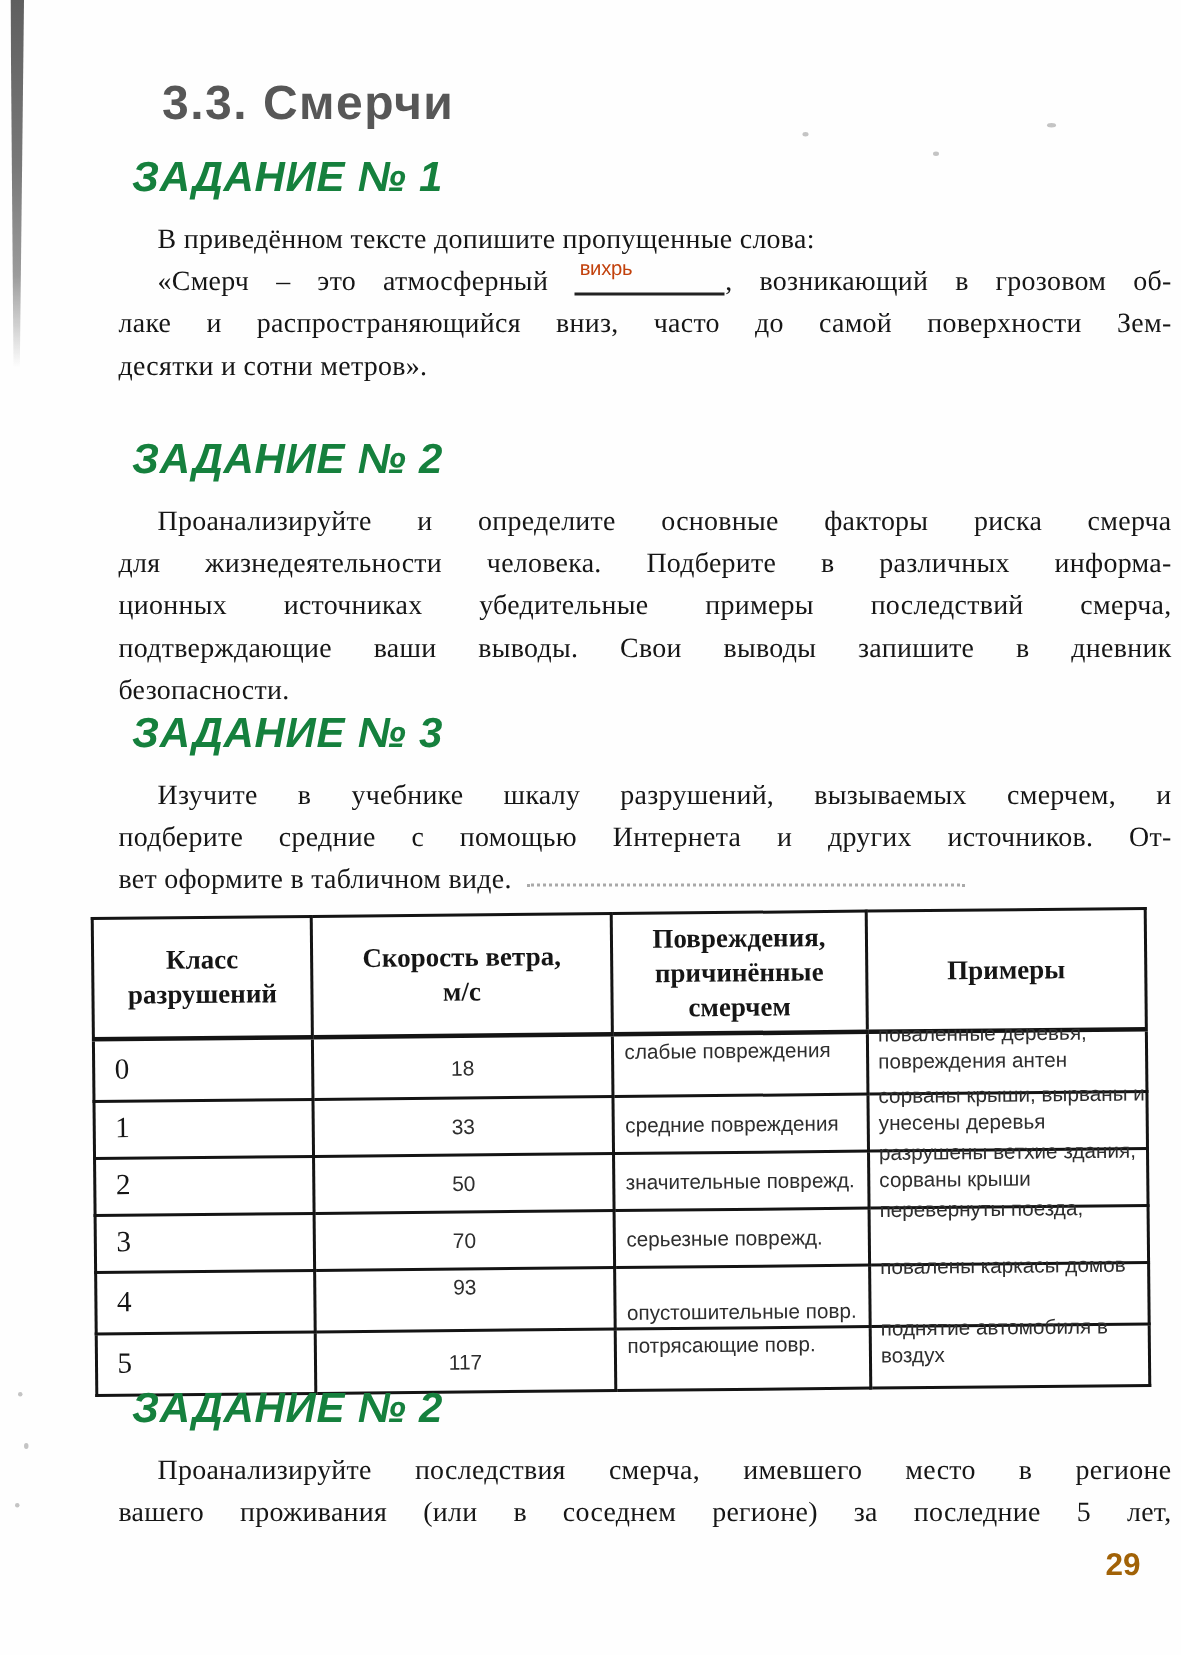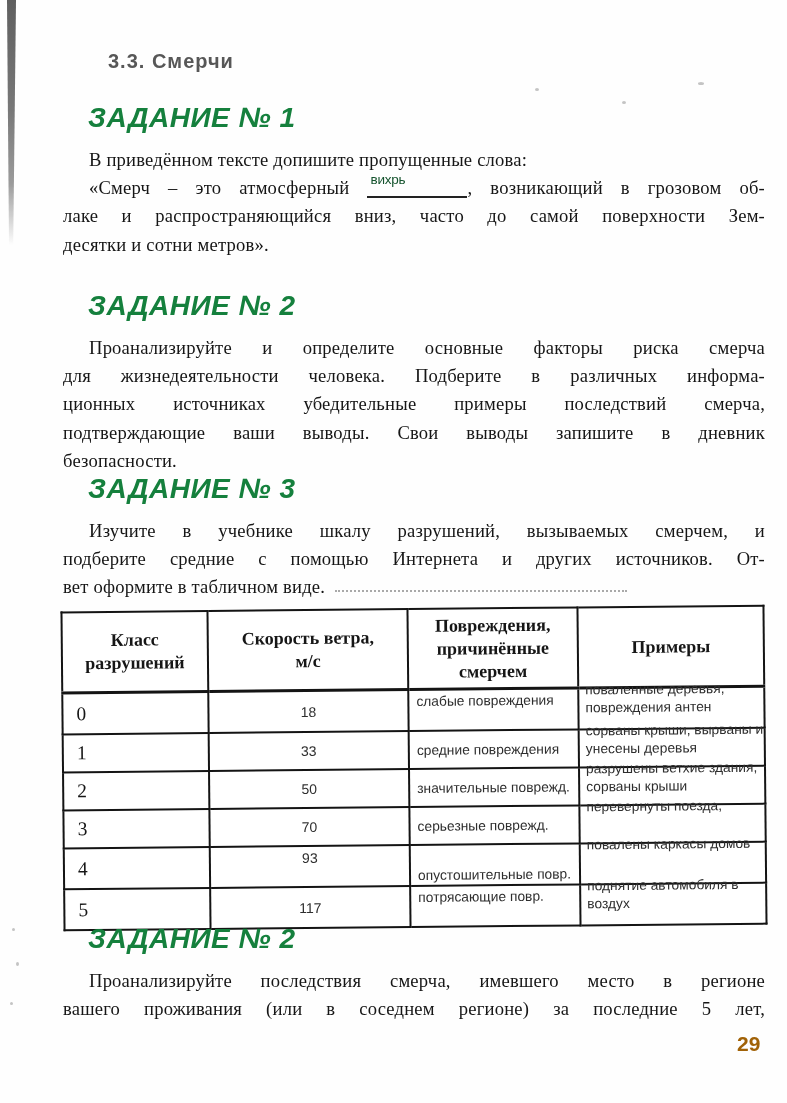--- a/index.html
+++ b/index.html
@@ -16,52 +16,52 @@
     position:absolute;left:6px;top:0;width:10px;height:245px;
     background:linear-gradient(to bottom,#5f5f5f 0%,#787878 45%,#9b9b9b 75%,rgba(170,170,170,0) 100%);
     clip-path:polygon(10% 0,100% 0,72% 100%,30% 100%);
     filter:blur(.4px);
   }
   .speck{position:absolute;background:#c4c4c4;border-radius:50%;}
 
   .section-title{
     position:absolute;left:108px;top:50px;margin:0;
     font-family:"Liberation Sans", sans-serif;
-    font-size:20px;font-weight:700;letter-spacing:1px;color:#575757;
+    font-size:32px;font-weight:700;letter-spacing:1px;color:#575757;
   }
 
   .task{position:absolute;left:63px;width:702px;}
   .task-heading{
     margin:0 0 13px 25px;
     font-family:"Liberation Sans", sans-serif;
     font-style:italic;font-weight:700;
     font-size:28px;line-height:30px;letter-spacing:.5px;color:#15803d;
   }
-  .para{width:702px;}
+  .para{width:702px;margin-left:16px;}
   .line{
     font-size:18.6px;line-height:28.2px;letter-spacing:.2px;
     white-space:nowrap;
     text-align:justify;text-align-last:justify;
   }
   .line.nojust{text-align:left;text-align-last:auto;}
   .line.indent{padding-left:26px;}
 
   
   .blank{
     display:inline-block;position:relative;height:19px;vertical-align:-4px;
     border-bottom:2px solid #222;
   }
   .blank.w1{width:100px;}
   .blank.w2{width:92px;}
   .blank.w3{width:86px;}
   .ans-font{font-family:"Liberation Sans", sans-serif;color:#2e2e2e;}
   .blank .ans{
     position:absolute;left:3px;bottom:2px;
     font-family:"Liberation Sans", sans-serif;
-    font-size:13.5px;color:#14532d;letter-spacing:-.2px;white-space:nowrap;
+    font-size:13.5px;color:#c2410c;letter-spacing:-.2px;white-space:nowrap;
   }
   .dots{
     display:inline-block;width:292px;height:4px;margin-left:10px;
     border-bottom:2px dotted #a9a9a9;vertical-align:1px;
   }
 
   
   .dtable-wrap{position:absolute;left:62px;top:608px;transform:rotate(-0.55deg);}
   table.dtable{border-collapse:collapse;table-layout:fixed;width:702px;background:#fff;}
   .dtable th,.dtable td{border:2px solid #141414;overflow:visible;}

